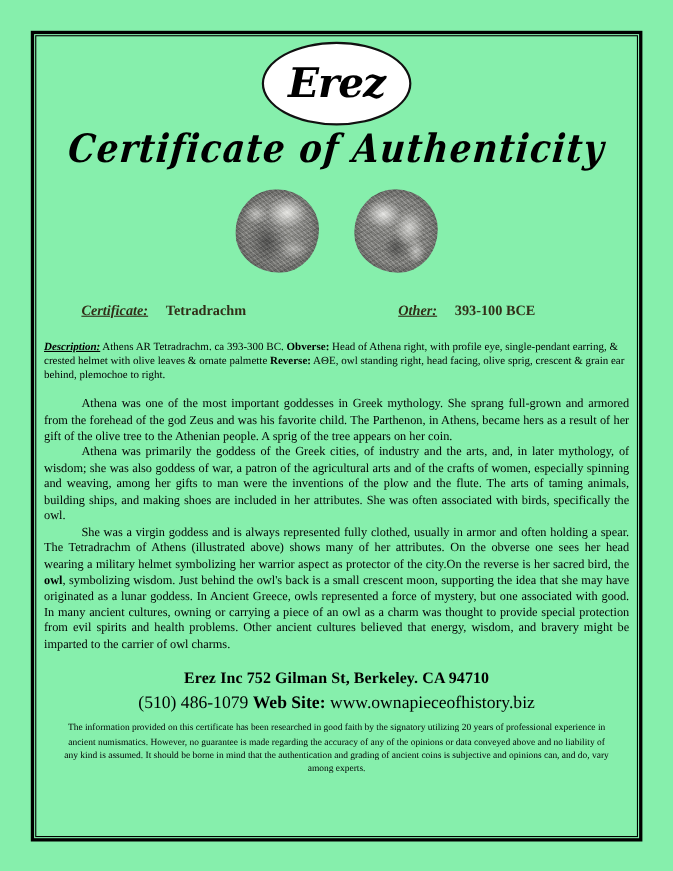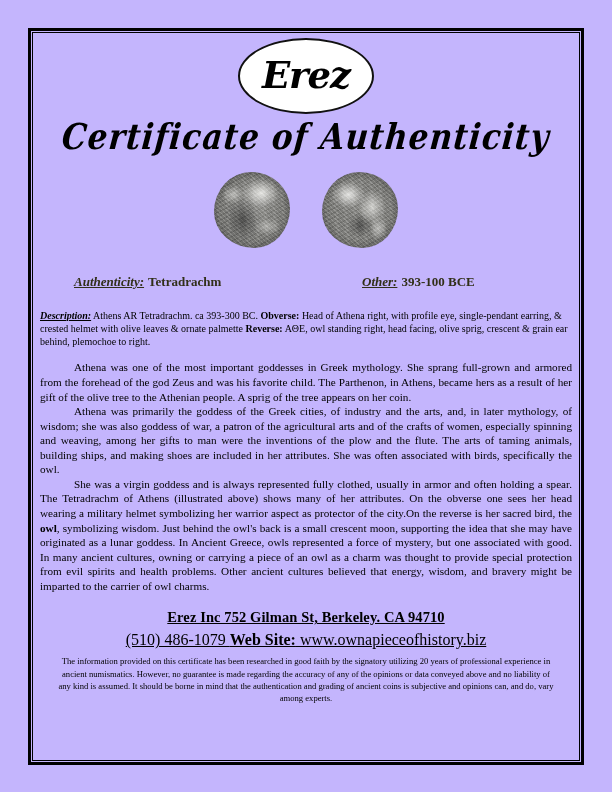--- a/index.html
+++ b/index.html
@@ -14,21 +14,21 @@
     color: #000000;
     overflow: hidden;
     position: relative;
   }
 
   .page {
     position: absolute;
     left: 0; top: 0;
     width: 612px;
     height: 792px;
-    background: #c4b5fd;
+    background: #86efac;
   }
 
   
   .frame-outer {
     position: absolute;
     left: 28px;
     top: 28px;
     width: 556px;
     height: 737px;
     border: 3px solid #000;
@@ -170,21 +170,21 @@
     top: 0;
     white-space: nowrap;
   }
   .fld-label {
     font-weight: bold;
     font-style: italic;
     text-decoration: underline;
   }
   .fld-value {
     font-weight: bold;
-    margin-left: 4px;
+    margin-left: 16px;
   }
 
   
   .desc {
     margin-top: 18px;
     font-size: 10px;
     line-height: 1.28;
     text-align: left;
   }
   .desc .lbl {
@@ -203,21 +203,20 @@
   }
   .body-text p {
     margin: 0 0 0 0;
     text-indent: 34px;
   }
 
   
   .footer {
     margin-top: 16px;
     text-align: center;
-    text-decoration: underline;
   }
   .addr {
     font-size: 14.5px;
     font-weight: bold;
     letter-spacing: 0.1px;
   }
   .contact {
     font-size: 16px;
     margin-top: 5px;
   }
@@ -248,21 +247,21 @@
     <div class="cert-title">Certificate  of  Authenticity</div>
 
     <div class="coins">
       <div class="coin coin-obverse"></div>
       <div class="coin coin-reverse"></div>
     </div>
 
 
     <div class="deno-row">
       <div class="deno-left">
-        <span class="fld-label">Authenticity:</span><span class="fld-value">Tetradrachm</span>
+        <span class="fld-label">Certificate:</span><span class="fld-value">Tetradrachm</span>
       </div>
       <div class="deno-right">
         <span class="fld-label">Other:</span><span class="fld-value">393-100 BCE</span>
       </div>
     </div>
 
     <div class="desc">
       <span class="lbl">Description:</span><span> Athens AR Tetradrachm. ca 393-300 BC. </span><span class="b">Obverse:</span><span> Head of Athena right, with profile eye, single-pendant earring, &amp; crested helmet with olive leaves &amp; ornate palmette </span><span class="b">Reverse:</span><span> AΘE, owl standing right, head facing, olive sprig, crescent &amp; grain ear behind, plemochoe to right.</span>
     </div>
 

